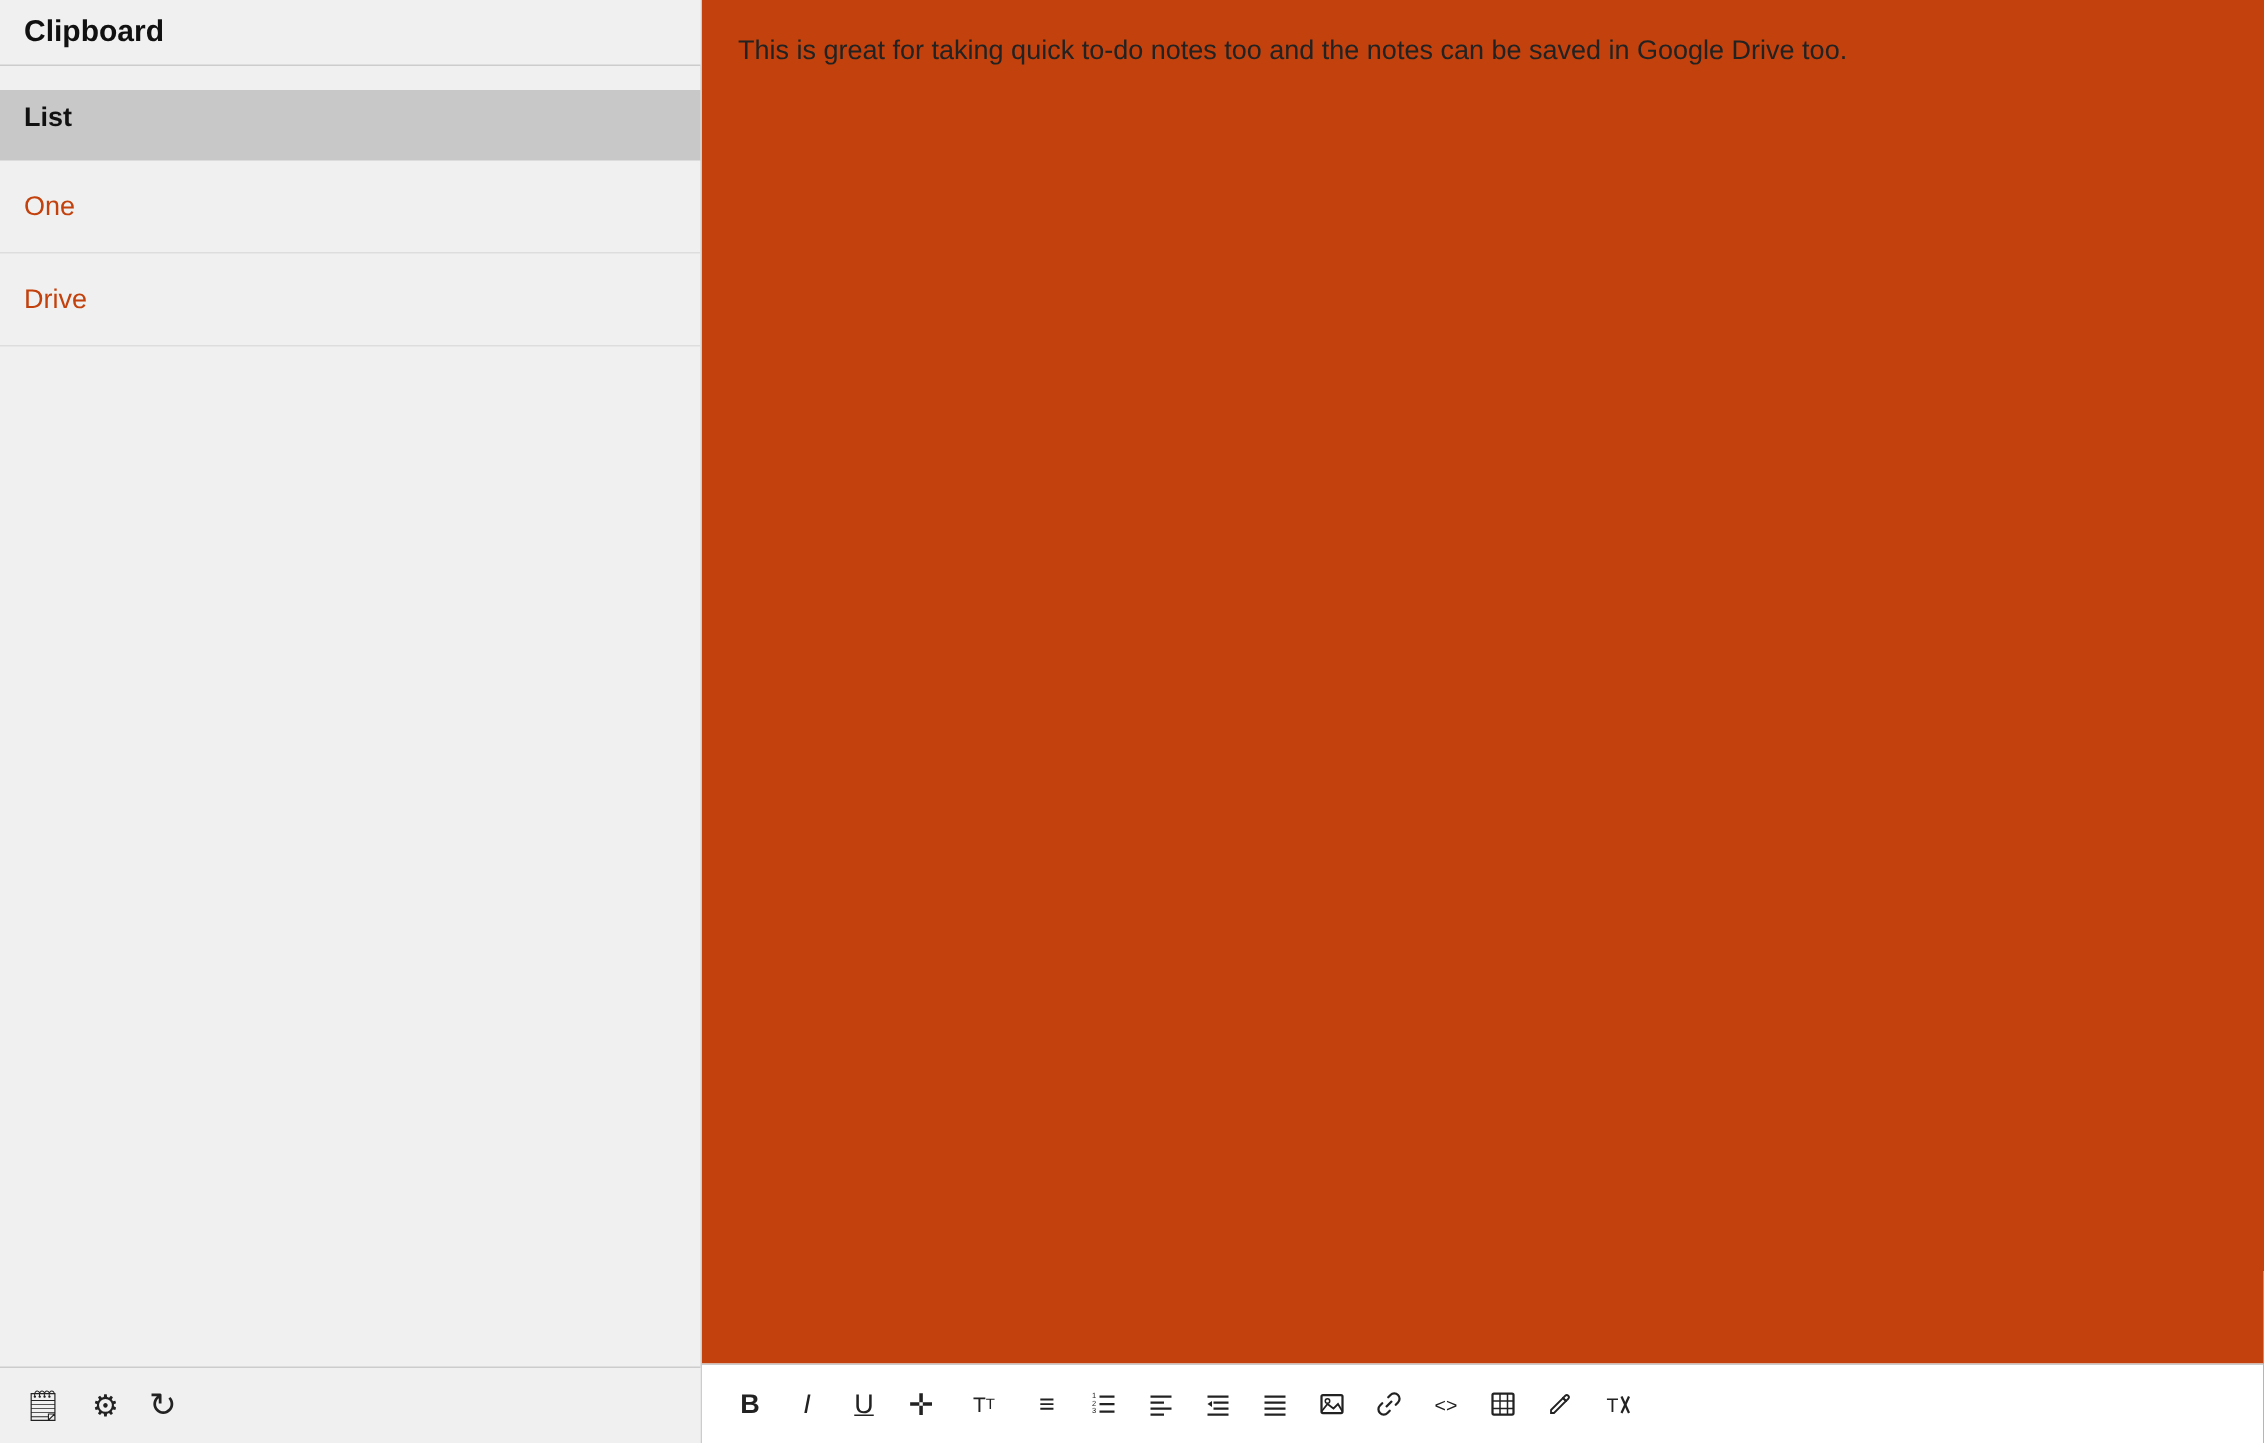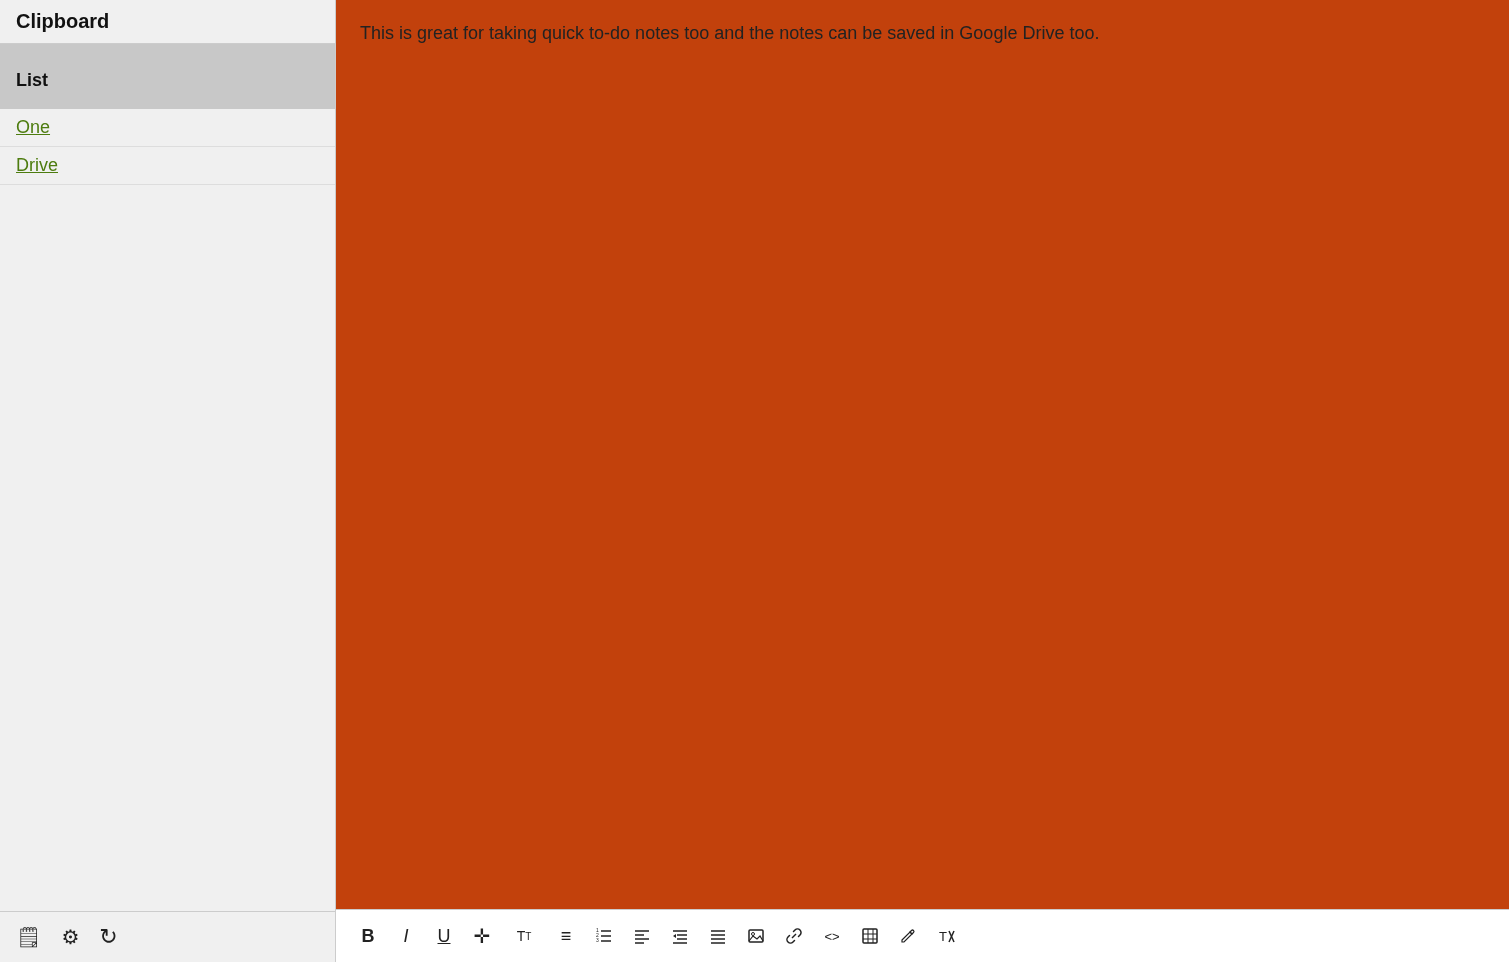--- a/index.html
+++ b/index.html
@@ -19,53 +19,53 @@
     }
 
     .main-container {
       display: flex;
       flex: 1;
       overflow: hidden;
     }
 
     
     .sidebar {
-      width: 336px;
+      width: 468px;
       background: #f0f0f0;
       display: flex;
       flex-direction: column;
       border-right: 1px solid #ccc;
       flex-shrink: 0;
     }
 
     .sidebar-title {
       padding: 10px 16px;
       font-size: 20px;
       font-weight: bold;
       color: #111;
       border-bottom: 1px solid #ccc;
       background: #f0f0f0;
     }
 
     .sidebar-list-header {
-      padding: 26px 16px 18px 16px;
+      padding: 8px 16px 18px 16px;
       font-size: 18px;
       font-weight: bold;
       color: #111;
       background: #c8c8c8;
       cursor: pointer;
+      margin-top: 16px;
     }
 
     .sidebar-item {
-      padding: 8px 16px;
-      font-size: 18px;
-      color: #4d7c0f;
+      padding: 20px 16px;
+      font-size: 18px;
+      color: #c2410c;
       cursor: pointer;
       border-bottom: 1px solid #ddd;
-      text-decoration: underline;
     }
 
     .sidebar-footer {
       margin-top: auto;
       padding: 12px 16px;
       display: flex;
       align-items: center;
       gap: 20px;
       border-top: 1px solid #ccc;
       background: #f0f0f0;

